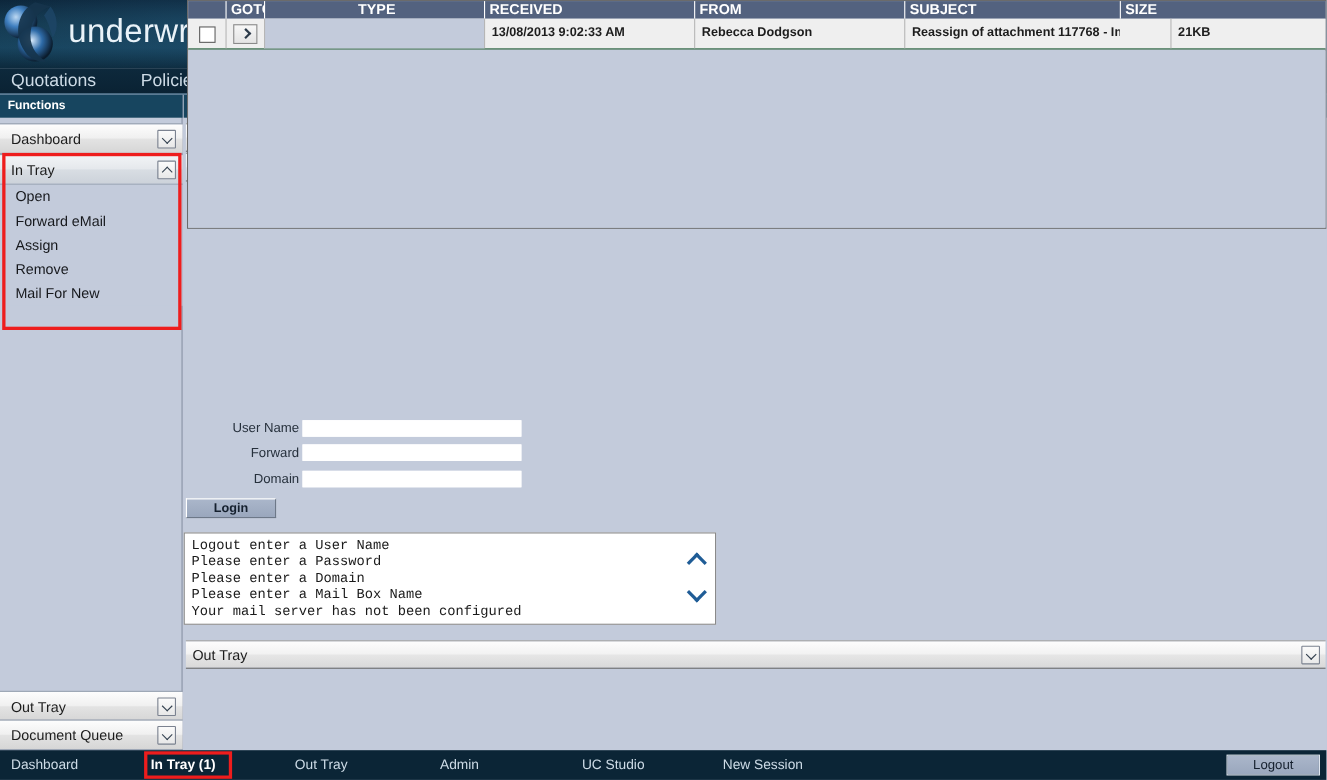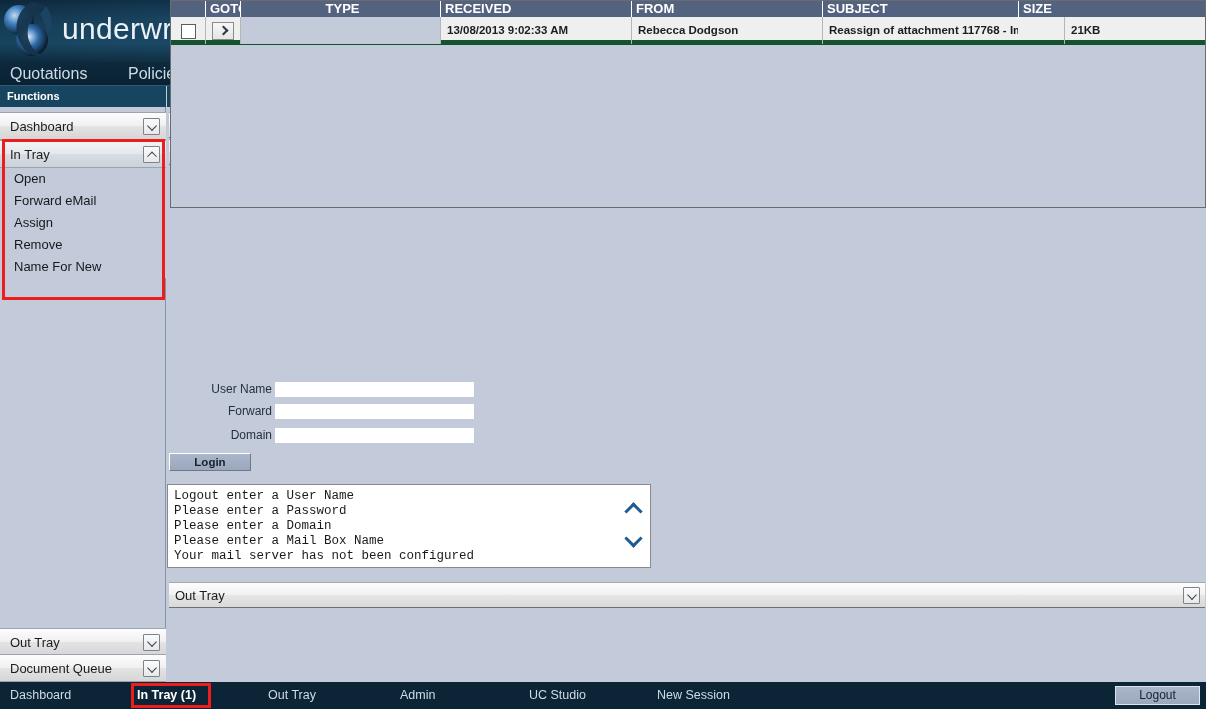--- a/index.html
+++ b/index.html
@@ -200,21 +200,21 @@
     border-left: 1px solid #ffffff;
     overflow: hidden;
     white-space: nowrap;
   }
   .gh-cell.first { border-left: none; }
 
   .grid-row {
     position: absolute; left: 0; top: 16px;
     width: 1036px; height: 28px;
     background: #efefef;
-    border-bottom: 5px solid #14532d;
+    border-bottom: 1px solid #14532d;
   }
   .gr-cell {
     position: absolute; top: 0; height: 27px;
     line-height: 27px;
     font-size: 11.5px;
     font-weight: bold;
     color: #1d1d1d;
     padding-left: 6px;
     border-left: 1px solid #b6b6b6;
     overflow: hidden;
@@ -401,21 +401,21 @@
           <span class="sb-group-label">In Tray</span>
           <span class="sb-arrow-btn">
             <span class="chev up"></span>
           </span>
         </div>
         <div class="sb-submenu" style="top: 82px;">
           <div class="sb-item">Open</div>
           <div class="sb-item">Forward eMail</div>
           <div class="sb-item">Assign</div>
           <div class="sb-item">Remove</div>
-          <div class="sb-item">Name For New</div>
+          <div class="sb-item">Mail For New</div>
         </div>
         <div class="sb-group" style="top: 542px;">
           <span class="sb-group-label">Out Tray</span>
           <span class="sb-arrow-btn">
             <span class="chev down"></span>
           </span>
         </div>
         <div class="sb-group" style="top: 568px;">
           <span class="sb-group-label">Document Queue</span>
           <span class="sb-arrow-btn">

